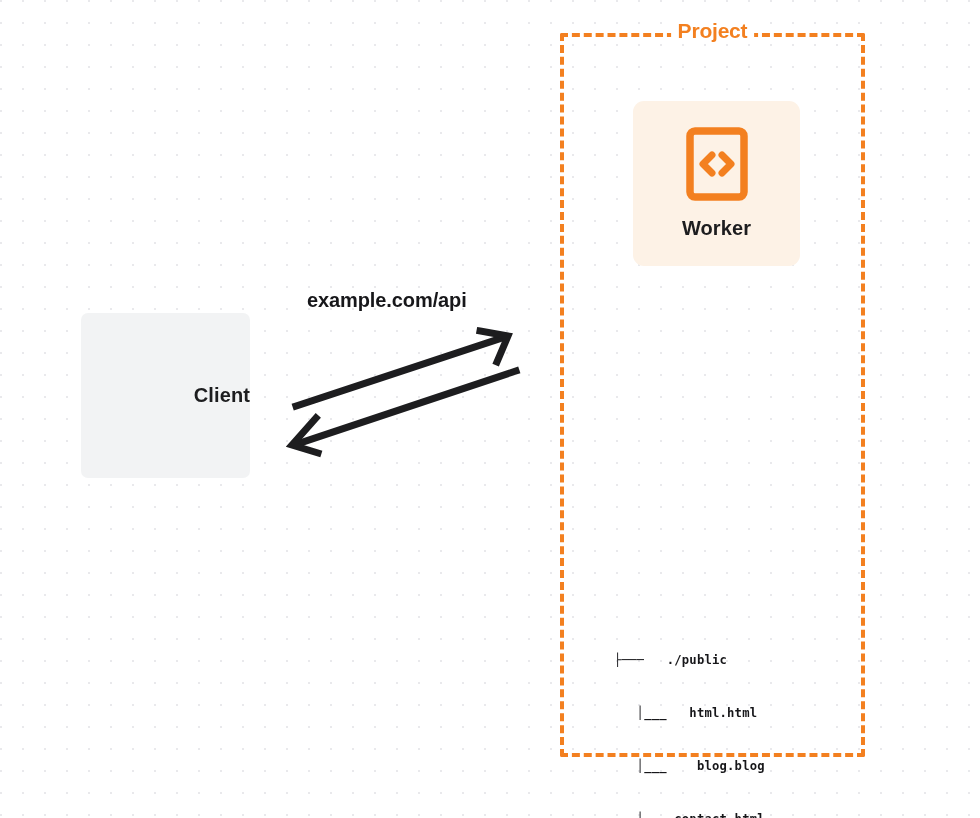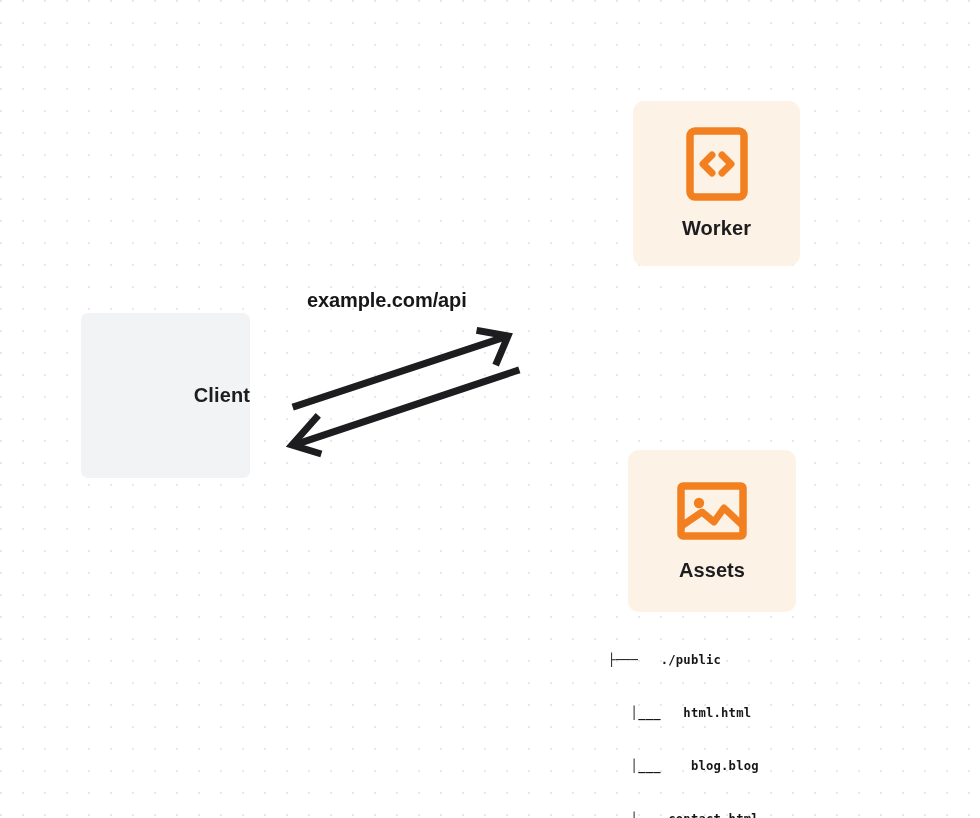--- a/index.html
+++ b/index.html
@@ -129,21 +129,21 @@
     left: 608px;
     top: 617px;
     font-family: "DejaVu Sans Mono", monospace;
     font-size: 12.2px;
     line-height: 17.6px;
     color: #17171a;
     font-weight: bold;
     white-space: pre;
     letter-spacing: 0.2px;
   }
-  #file-tree .tree-line { display: block; }
+  #file-tree .tree-line { display: block; margin-left: 6px; }
 </style>
 </head>
 <body>
 
 <div id="canvas">
 
   <div id="client-box">
     <span class="node-label">Client</span>
   </div>
 
@@ -157,42 +157,36 @@
 
       <g>
         <line x1="516" y1="371" x2="300" y2="443"></line>
         <polyline points="316,418 292,445 318,453" fill="none" stroke-width="7"></polyline>
       </g>
     </g>
   </svg>
 
   <div id="request-label">example.com/api</div>
 
+  <div id="project-box">
+    <div class="dashed-frame"></div>
+    <div id="project-title">Project</div>
+  </div>
 
   <div class="card" id="worker-card">
     <span class="card-icon">
       <svg width="62" height="74" viewBox="0 0 62 74">
         <rect x="4" y="4" width="54" height="66" rx="5" ry="5" fill="none" stroke="#f38020" stroke-width="7.5"></rect>
         <polyline points="26,28 17,37 26,46" fill="none" stroke="#f38020" stroke-width="7" stroke-linecap="round" stroke-linejoin="round"></polyline>
         <polyline points="36,28 45,37 36,46" fill="none" stroke="#f38020" stroke-width="7" stroke-linecap="round" stroke-linejoin="round"></polyline>
       </svg>
     </span>
     <span class="card-label">Worker</span>
   </div>
 
-  <div class="card" id="assets-card">
-    <span class="card-icon">
-      <svg width="70" height="60" viewBox="0 0 70 60">
-        <rect x="4" y="5" width="62" height="50" rx="2" ry="2" fill="none" stroke="#f38020" stroke-width="7.5"></rect>
-        <circle cx="22" cy="22" r="5.2" fill="#f38020"></circle>
-        <polyline points="6,44 25,31 37,41 47,27 64,43" fill="none" stroke="#f38020" stroke-width="7" stroke-linecap="round" stroke-linejoin="round"></polyline>
-      </svg>
-    </span>
-    <span class="card-label">Assets</span>
-  </div>
 
   <div id="file-tree">
     <span class="tree-line">├───   ./public</span>
     <span class="tree-line">   │___   html.html</span>
     <span class="tree-line">   │___    blog.blog</span>
     <span class="tree-line">   │___ contact.html</span>
   </div>
 
 </div>
 

